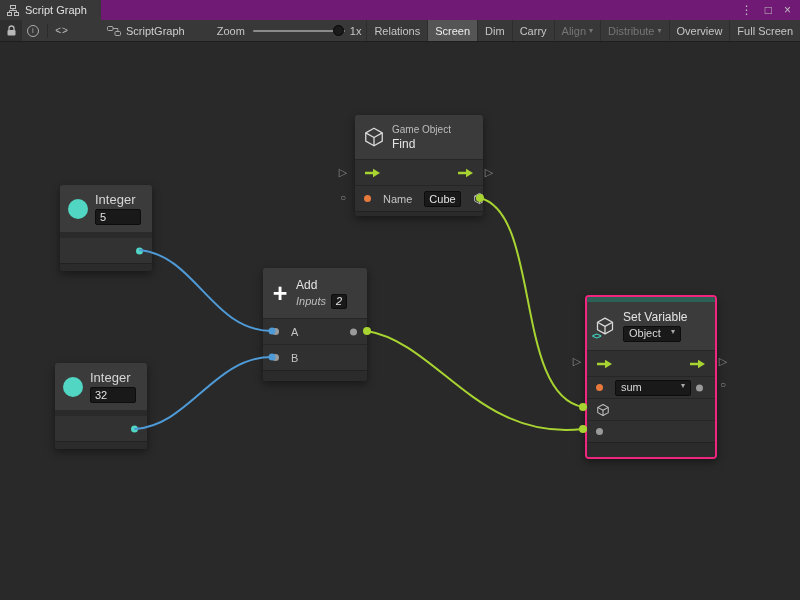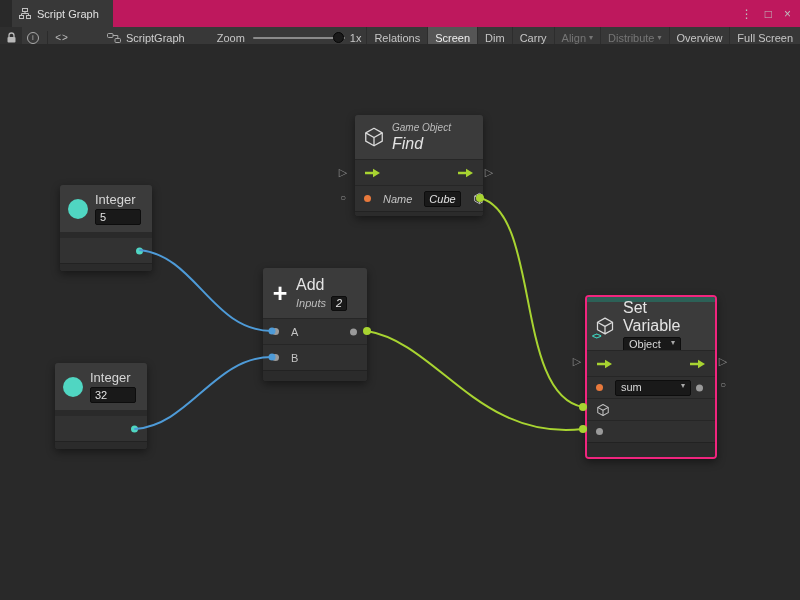--- a/index.html
+++ b/index.html
@@ -1,20 +1,20 @@
 <!DOCTYPE html>
 <html><head>
 <meta charset="utf-8">
 <style>
   * {box-sizing:border-box; margin:0; padding:0;}
   html,body {width:800px; height:600px; overflow:hidden;}
   body {font-family:"Liberation Sans","DejaVu Sans",sans-serif; background:#292929; position:relative; color:#C8C8C8;}
 
   
-  .titlebar {height:27px; background:#be185d; display:flex; align-items:stretch;margin-left:12px;}
+  .titlebar {height:20px; background:#701a75; display:flex; align-items:stretch;}
   .tab {display:flex; align-items:center; gap:6px; background:#383838; padding:0 14px 0 7px; font-size:11px; color:#E0E0E0; cursor:default;}
   .tb-sp {flex:1;}
   .win-icons {display:flex; align-items:center; gap:12px; padding-right:9px; color:#BFBFBF;}
   .win-icons span {font-size:12px; line-height:1;}
 
   
   .toolbar {height:22px; background:#383838; border-bottom:1px solid #1E1E1E; display:flex; align-items:center; font-size:11px; color:#C6C6C6;}
   .icon-btn {height:100%; display:flex; align-items:center; justify-content:center; width:22px;}
   .lock-btn {background:#2E2E2E;}
   .sep {width:1px; height:14px; background:#2B2B2B; margin:0 3px;}
@@ -30,21 +30,21 @@
   .tool-btn {display:flex; align-items:center; gap:3px; padding:0 7px; border-left:1px solid #2D2D2D; color:#C6C6C6; cursor:default; white-space:nowrap;}
   .tool-btn.selected {background:#555555; color:#EFEFEF;}
   .tool-btn.disabled {color:#757575;}
   .tool-btn .caret {font-size:8px;}
 
   
   .canvas {position:absolute; top:44px; left:0; width:800px; height:556px; background:#292929; overflow:hidden;}
   .node {position:absolute; border-radius:3px; overflow:hidden; background:#303030; box-shadow:0 3px 8px rgba(0,0,0,0.45); font-size:11px;}
   .n-header {background:#3B3B3B; display:flex; align-items:center; gap:7px; padding:0 8px;}
   .hdr-col {display:flex; flex-direction:column; gap:2px;}
-  .n-title {font-size:16px; color:#E4E4E4;}
+  .n-title {font-size:12px; color:#E4E4E4;}
   .n-title.sm {font-size:13px; color:#D6D6D6;}
   .n-sub {font-size:10px; color:#BDBDBD;}
   .n-row {position:relative; display:flex; align-items:center; gap:12px; padding:0 9px; background:#303030; border-top:1px solid #262626; color:#C4C4C4;}
   .flow-row {justify-content:space-between;}
   .n-footer {background:#2B2B2B; border-top:1px solid #222222;}
   .divider-band {background:#2A2A2A;}
   .port-row {position:relative; background:#323232;}
   .dot {width:7px; height:7px; border-radius:50%; flex:0 0 auto;}
   .dot.teal {background:#50D6C2;}
   .dot.gray {background:#9A9A9A;}
@@ -64,21 +64,21 @@
   .setvar {border:2px solid #F0257E; border-radius:4px;}
   .setvar-strip {height:5px; background:#2C6157;}
   .sv-icon {position:relative; width:21px; height:21px; flex:0 0 auto;}
   .sv-icon .angle {position:absolute; left:-3px; bottom:-4px; color:#3ED6C0; font-size:9px; font-weight:bold; letter-spacing:-1px;}
   .wires {position:absolute; top:0; left:0; pointer-events:none;}
   .w {fill:none; stroke-width:2; stroke-linecap:round;}
 
   #node-int-a {left:60px; top:141px; width:92px;}
   #node-int-b {left:55px; top:319px; width:92px;}
   #node-add   {left:263px; top:224px; width:104px;}
-  #node-find  {left:355px; top:71px; width:128px;font-style:italic;}
+  #node-find  {left:355px; top:71px; width:128px;}
   #node-setvar{left:585px; top:251px; width:132px;}
 </style>
 </head>
 <body>
 
 <div class="titlebar">
   <div class="tab">
     <svg width="12" height="11" viewBox="0 0 12 11">
         <rect x="3.5" y="0.5" width="5" height="3" fill="none" stroke="#BFBFBF"></rect>
         <rect x="0.5" y="7.5" width="4" height="3" fill="none" stroke="#BFBFBF"></rect>

